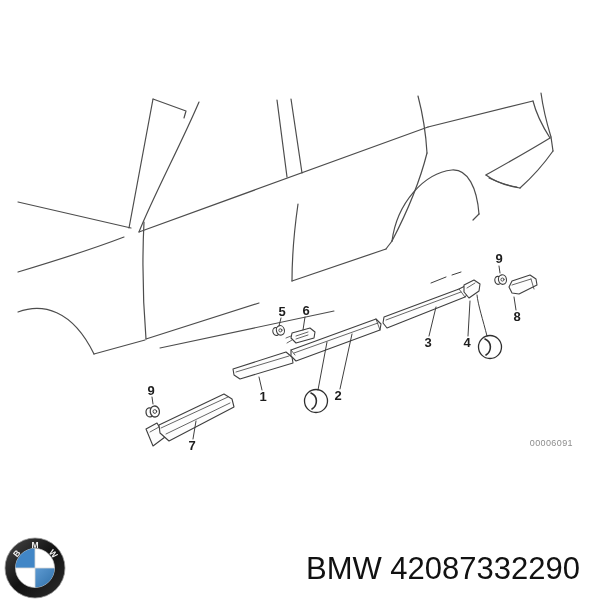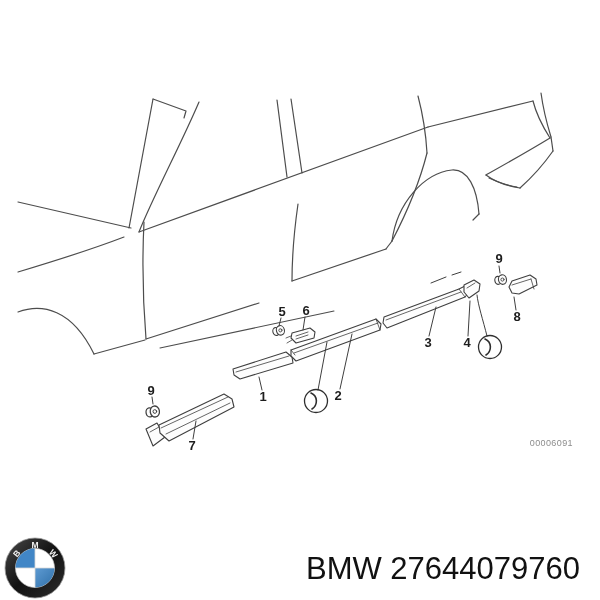--- a/index.html
+++ b/index.html
@@ -194,15 +194,15 @@
     <path d="M31,31 L11.5,31 A19.5,19.5 0 0 1 31,11.5 Z" fill="#4186c6"></path>
     <path d="M31,31 L50.5,31 A19.5,19.5 0 0 1 31,50.5 Z" fill="url(#blueGrad)"></path>
     <path d="M11.5,31 L50.5,31 M31,11.5 L31,50.5" stroke="#d8d8d8" stroke-width="0.8" fill="none"></path>
     <g text-anchor="middle">
       <text class="logo-letter" x="15" y="18.5" transform="rotate(-50 15 18.5)">B</text>
       <text class="logo-letter" x="31" y="10.5">M</text>
       <text class="logo-letter" x="47" y="18.5" transform="rotate(50 47 18.5)">W</text>
     </g>
   </svg>
 
-  <div class="footer-title">BMW 27644079760</div>
+  <div class="footer-title">BMW 42087332290</div>
 
 </div>
 
 </body></html>

